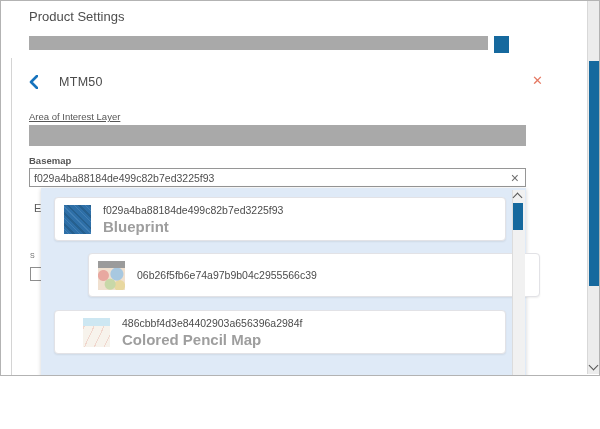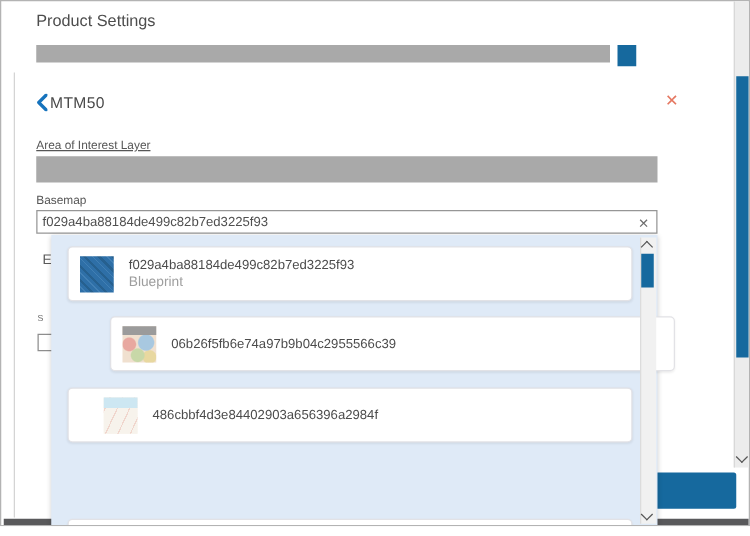--- a/index.html
+++ b/index.html
@@ -1,37 +1,37 @@
 <!DOCTYPE html>
 <html><head>
 <meta charset="utf-8">
 <style>
   html,body{margin:0;padding:0;background:#fff;}
   .stage{
-    position:relative;width:600px;height:421px;box-sizing:border-box;
+    position:relative;width:600px;height:376px;box-sizing:border-box;
     background:#ffffff;border:1px solid #b3b3b3;overflow:hidden;
     font-family:"Liberation Sans", sans-serif;color:#4d4d4d;
   }
   .abs{position:absolute;}
 
   
   .page-title{left:28px;top:8px;font-size:13px;color:#4d4d4d;}
   .progress-bar{left:28px;top:35px;width:459px;height:14px;background:#a9a9a9;}
   .progress-handle{left:493px;top:35px;width:15px;height:17px;background:#16699e;}
 
   
   .panel-border{left:10px;top:57px;width:1px;height:356px;background:#d4d4d4;}
-  .back-row{left:28px;top:74px;display:flex;align-items:center;gap:2px;cursor:pointer;}
+  .back-row{left:28px;top:74px;display:flex;align-items:center;gap:21px;cursor:pointer;}
   .back-label{font-size:12.5px;color:#4a4a4a;letter-spacing:.3px;}
   .close-x{left:531px;top:73px;font-size:13px;color:#e57862;cursor:pointer;line-height:1;}
 
   .field-label{font-size:9.5px;color:#565656;}
   .aoi-label{left:28px;top:110px;text-decoration:underline;}
   .aoi-field{left:28px;top:124px;width:497px;height:21px;background:#a9a9a9;}
-  .basemap-label{left:28px;top:154px;}
+  .basemap-label{left:28px;top:154px;font-weight:bold;}
   .basemap-input{
     left:28px;top:167px;width:497px;height:19px;box-sizing:border-box;
     background:#fff;border:1px solid #969696;display:flex;align-items:center;
   }
   .basemap-input .val{font-size:10.5px;color:#4f4f4f;padding-left:4px;flex:1;
     white-space:nowrap;overflow:hidden;}
   .input-clear{font-size:14px;color:#6e6e6e;padding:0 6px;cursor:pointer;line-height:1;}
 
   
   .frag-e{left:33px;top:201px;font-size:11px;color:#5a5a5a;}
@@ -56,21 +56,21 @@
   
   .dropdown{left:40px;top:187px;width:485px;height:233px;background:#dfeaf7;
     box-shadow:0 1px 4px rgba(0,0,0,.18);z-index:10;}
   .dd-card{position:absolute;left:13px;width:452px;height:44px;background:#fff;
     border:1px solid #e2e2e6;border-radius:4px;box-sizing:border-box;
     box-shadow:0 1px 2px rgba(0,0,0,.07);display:flex;align-items:center;
     padding-left:9px;cursor:pointer;}
   .dd-card .thumb{width:27px;height:29px;margin-right:12px;flex:none;}
   .dd-card .txt{display:flex;flex-direction:column;gap:2px;}
   .dd-title{font-size:10.5px;color:#4c4c4c;}
-  .dd-sub{font-size:11px;color:#9e9e9e;}
+  .dd-sub{font-size:15px;color:#9e9e9e;font-weight:bold;}
   .card-1{top:9px;}.card-2{top:65px;margin-left:34px;}.card-3{top:122px;padding-left:28px;}.card-4{top:178px;}
   .card-5{top:227px;height:6px;border-radius:4px 4px 0 0;padding:0;}
 
   .thumb-blueprint{background:
     repeating-linear-gradient(45deg,#2e6fa7 0 3px,#417fb4 3px 4px,#2e6fa7 4px 6px,#26608f 6px 8px);}
   .thumb-charted{background:
     linear-gradient(#9b9b9b 0 7px, transparent 7px),
     radial-gradient(circle at 20% 50%,#e8a8a0 0 5px,transparent 6px),
     radial-gradient(circle at 70% 45%,#a8c8e0 0 6px,transparent 7px),
     radial-gradient(circle at 45% 80%,#c8d8a8 0 5px,transparent 6px),
@@ -143,20 +143,21 @@
       <div class="thumb thumb-charted"></div>
       <div class="txt">
         <span class="dd-title">06b26f5fb6e74a97b9b04c2955566c39</span>
       </div>
     </div>
 
     <div class="dd-card card-3">
       <div class="thumb thumb-pencil"></div>
       <div class="txt">
         <span class="dd-title">486cbbf4d3e84402903a656396a2984f</span>
+        <span class="dd-sub">Colored Pencil Map</span>
       </div>
     </div>
 
 
     <div class="dd-card card-5"></div>
 
     <div class="dd-scrollbar">
       <div class="chev chev-up dd-scroll-up"></div>
       <div class="dd-scroll-thumb"></div>
       <div class="chev chev-down dd-scroll-down"></div>

